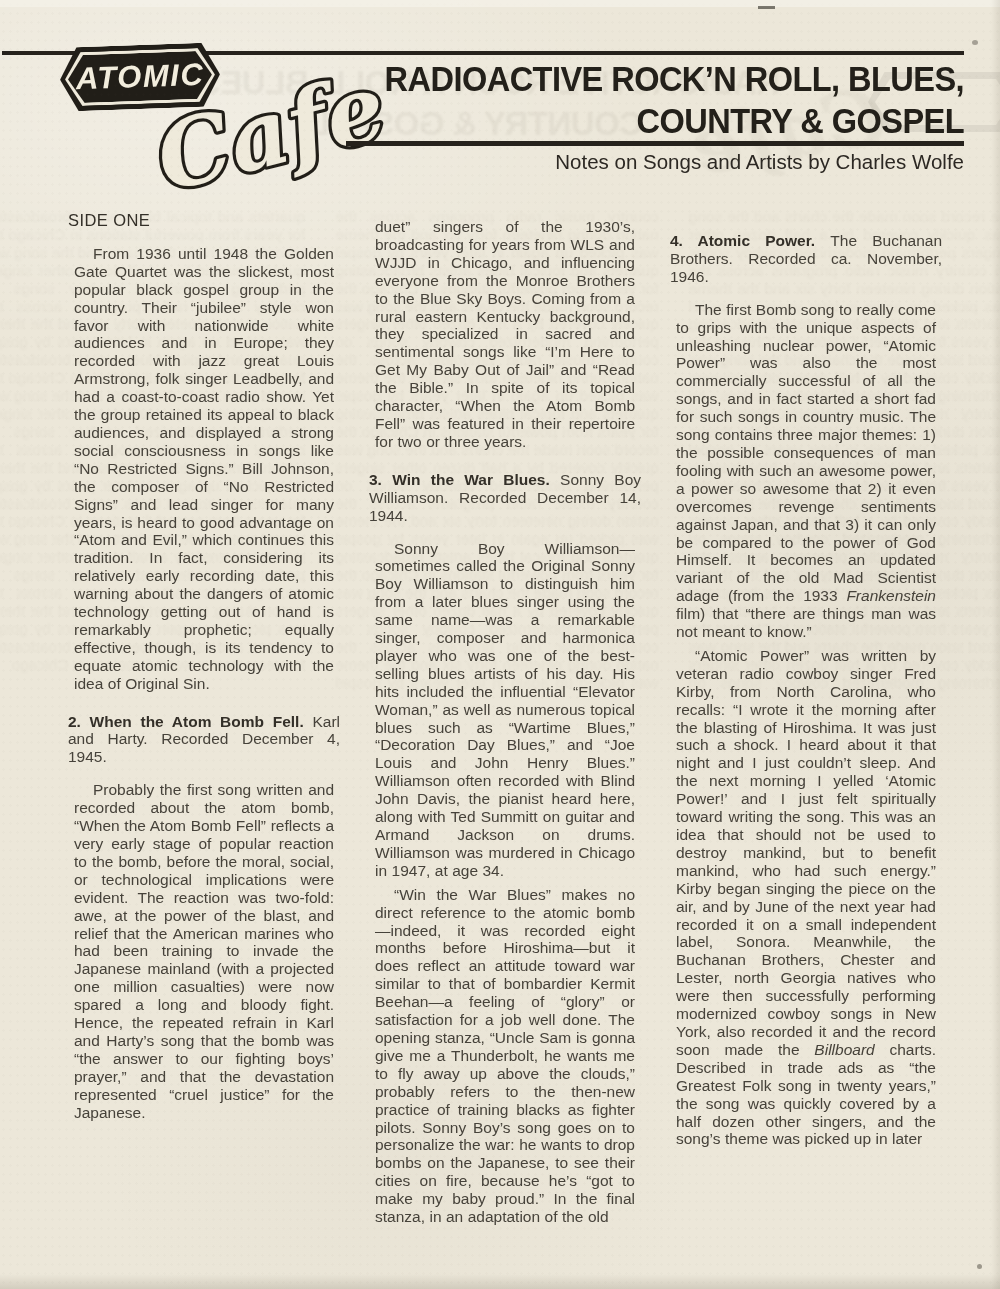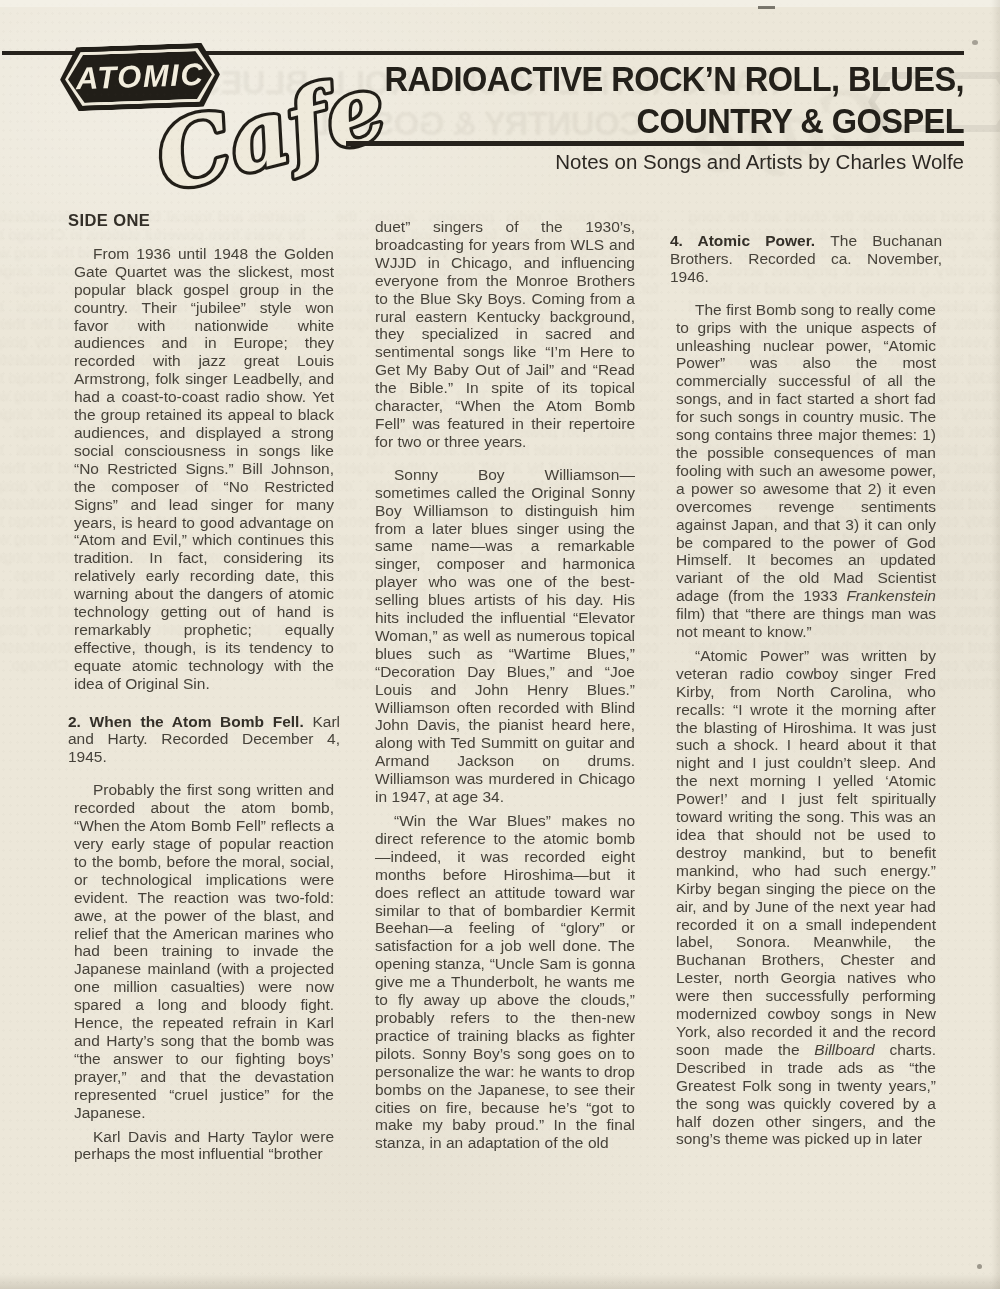--- a/index.html
+++ b/index.html
@@ -47,21 +47,21 @@
   .badge .badge-label{position:absolute;inset:0;display:flex;align-items:center;justify-content:center;
     color:#f2eddd;font-weight:bold;font-style:italic;font-size:31px;letter-spacing:1.5px;}
   .cafe-script{position:absolute;left:152px;top:62px;width:210px;height:150px;overflow:visible;}
   .masthead{position:absolute;right:36px;top:58px;text-align:right;color:#23201a;font-weight:bold;
     font-size:35px;line-height:42px;letter-spacing:-.6px;transform:scaleX(.93);transform-origin:100% 0;white-space:nowrap;}
   .subtitle{position:absolute;right:36px;top:150px;font-size:20.5px;color:#2c2823;}
   
   .columns{position:absolute;left:68px;top:212px;width:874px;display:flex;gap:29px;}
   .text-col{width:272px;font-size:15.5px;line-height:17.9px;text-align:justify;
     hyphens:auto;-webkit-hyphens:auto;word-spacing:.01em;color:#46423a;}
-  .section-label{font-size:16.5px;font-weight:bold;color:#332f28;letter-spacing:.4px;margin:0;}
+  .section-label{font-size:16.5px;font-weight:normal;color:#332f28;letter-spacing:.4px;margin:0;}
   .entry{margin:20px 0 0 0;}
   .entry strong{color:#332f28;}
   .para{margin:6px;}
   .para.gap{margin-top:15px;}
   .para.indent{text-indent:19px;}
   .para em{font-style:italic;}
 </style>
 </head>
 <body>
 
@@ -99,24 +99,24 @@
   <div class="rule rule-mid"></div>
 
   <div class="subtitle">Notes on Songs and Artists by Charles Wolfe</div>
 
   <div class="columns">
     <div class="text-col">
         <div class="section-label">SIDE ONE</div>
         <p class="para indent gap"><span>From 1936 until 1948 the Golden Gate Quartet was the slickest, most popular black gospel group in the country. Their “jubilee” style won favor with nationwide white audiences and in Europe; they recorded with jazz great Louis Armstrong, folk singer Leadbelly, and had a coast-to-coast radio show. Yet the group retained its appeal to black audiences, and displayed a strong social consciousness in songs like “No Restricted Signs.” Bill Johnson, the composer of “No Restricted Signs” and lead singer for many years, is heard to good advantage on “Atom and Evil,” which continues this tradition. In fact, considering its relatively early recording date, this warning about the dangers of atomic technology getting out of hand is remarkably prophetic; equally effective, though, is its tendency to equate atomic technology with the idea of Original Sin.</span></p>
         <p class="entry"><strong>2. When the Atom Bomb Fell. </strong><span>Karl and Harty. Recorded December 4, 1945.</span></p>
         <p class="para indent gap"><span>Probably the first song written and recorded about the atom bomb, “When the Atom Bomb Fell” reflects a very early stage of popular reaction to the bomb, before the moral, social, or technological implications were evident. The reaction was two-fold: awe, at the power of the blast, and relief that the American marines who had been training to invade the Japanese mainland (with a projected one million casualties) were now spared a long and bloody fight. Hence, the repeated refrain in Karl and Harty’s song that the bomb was “the answer to our fighting boys’ prayer,” and that the devastation represented “cruel justice” for the Japanese.</span></p>
-        <p class="para indent"><span>Karl Davis and Harty Taylor were perhaps the most influential “brother</span></p>
       </div>
     <div class="text-col">
         <p class="para"><span>duet” singers of the 1930’s, broadcasting for years from WLS and WJJD in Chicago, and influencing everyone from the Monroe Brothers to the Blue Sky Boys. Coming from a rural eastern Kentucky background, they specialized in sacred and sentimental songs like “I’m Here to Get My Baby Out of Jail” and “Read the Bible.” In spite of its topical character, “When the Atom Bomb Fell” was featured in their repertoire for two or three years.</span></p>
+        <p class="entry"><strong>3. Win the War Blues. </strong><span>Sonny Boy Williamson. Recorded December 14, 1944.</span></p>
         <p class="para indent gap"><span>Sonny Boy Williamson—sometimes called the Original Sonny Boy Williamson to distinguish him from a later blues singer using the same name—was a remarkable singer, composer and harmonica player who was one of the best-selling blues artists of his day. His hits included the influential “Elevator Woman,” as well as numerous topical blues such as “Wartime Blues,” “Decoration Day Blues,” and “Joe Louis and John Henry Blues.” Williamson often recorded with Blind John Davis, the pianist heard here, along with Ted Summitt on guitar and Armand Jackson on drums. Williamson was murdered in Chicago in 1947, at age 34.</span></p>
         <p class="para indent"><span>“Win the War Blues” makes no direct reference to the atomic bomb —indeed, it was recorded eight months before Hiroshima—but it does reflect an attitude toward war similar to that of bombardier Kermit Beehan—a feeling of “glory” or satisfaction for a job well done. The opening stanza, “Uncle Sam is gonna give me a Thunderbolt, he wants me to fly away up above the clouds,” probably refers to the then-new practice of training blacks as fighter pilots. Sonny Boy’s song goes on to personalize the war: he wants to drop bombs on the Japanese, to see their cities on fire, because he’s “got to make my baby proud.” In the final stanza, in an adaptation of the old</span></p>
       </div>
     <div class="text-col">
         <p class="entry"><strong>4. Atomic Power. </strong><span>The Buchanan Brothers. Recorded ca. November, 1946.</span></p>
         <p class="para indent gap"><span>The first Bomb song to really come to grips with the unique aspects of unleashing nuclear power, “Atomic Power” was also the most commercially successful of all the songs, and in fact started a short fad for such songs in country music. The song contains three major themes: 1) the possible consequences of man fooling with such an awesome power, a power so awesome that 2) it even overcomes revenge sentiments against Japan, and that 3) it can only be compared to the power of God Himself. It becomes an updated variant of the old Mad Scientist adage (from the 1933 </span><em>Frankenstein</em><span> film) that “there are things man was not meant to know.”</span></p>
         <p class="para indent"><span>“Atomic Power” was written by veteran radio cowboy singer Fred Kirby, from North Carolina, who recalls: “I wrote it the morning after the blasting of Hiroshima. It was just such a shock. I heard about it that night and I just couldn’t sleep. And the next morning I yelled ‘Atomic Power!’ and I just felt spiritually toward writing the song. This was an idea that should not be used to destroy mankind, but to benefit mankind, who had such energy.” Kirby began singing the piece on the air, and by June of the next year had recorded it on a small independent label, Sonora. Meanwhile, the Buchanan Brothers, Chester and Lester, north Georgia natives who were then successfully performing modernized cowboy songs in New York, also recorded it and the record soon made the </span><em>Billboard</em><span> charts. Described in trade ads as “the Greatest Folk song in twenty years,” the song was quickly covered by a half dozen other singers, and the song’s theme was picked up in later</span></p>
       </div>
   </div>
 

